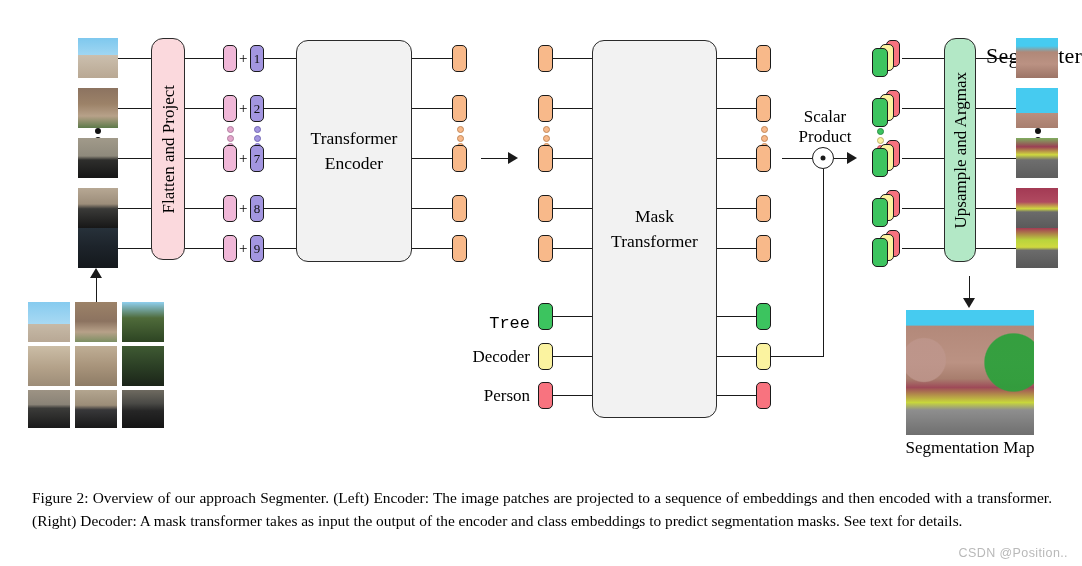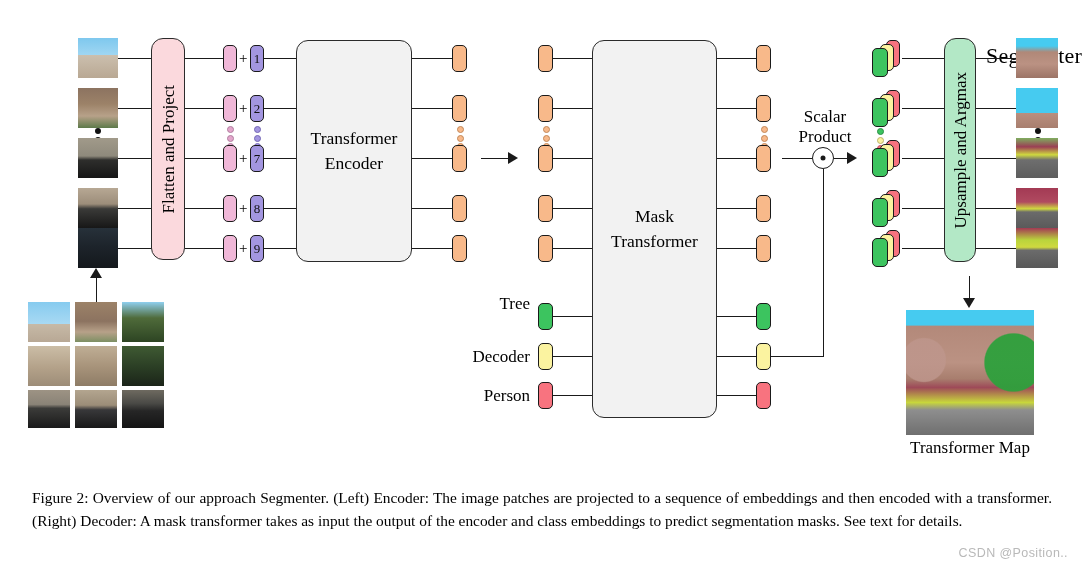--- a/index.html
+++ b/index.html
@@ -218,21 +218,21 @@
 
   <div class="cap orange" style="left:538px;top:145px;width:15px;height:27px;"></div>
   <div class="hline" style="left:553px;top:158px;width:41px;"></div>
 
   <div class="cap orange" style="left:538px;top:195px;width:15px;height:27px;"></div>
   <div class="hline" style="left:553px;top:208px;width:41px;"></div>
 
   <div class="cap orange" style="left:538px;top:235px;width:15px;height:27px;"></div>
   <div class="hline" style="left:553px;top:248px;width:41px;"></div>
 
-  <div class="clslabel" style="left:430px;top:294px;width:100px;">Tree</div>
+  <div class="clslabel" style="left:430px;top:314px;width:100px;font-family:Liberation Mono, monospace;">Tree</div>
   <div class="cap green" style="left:538px;top:303px;width:15px;height:27px;"></div>
   <div class="hline" style="left:553px;top:316px;width:41px;"></div>
 
   <div class="clslabel" style="left:430px;top:347px;width:100px;">Decoder</div>
   <div class="cap yellow" style="left:538px;top:343px;width:15px;height:27px;"></div>
   <div class="hline" style="left:553px;top:356px;width:41px;"></div>
 
   <div class="clslabel" style="left:430px;top:386px;width:100px;">Person</div>
   <div class="cap red" style="left:538px;top:382px;width:15px;height:27px;"></div>
   <div class="hline" style="left:553px;top:395px;width:41px;"></div>
@@ -355,18 +355,18 @@
 
   <div class="thumb" style="left:906px;top:310px;width:128px;height:125px;
        background:
        radial-gradient(circle at 84% 42%, rgba(46,160,60,0.95) 0 22%, rgba(0,0,0,0) 23%),
        radial-gradient(circle at 14% 40%, rgba(190,150,140,0.85) 0 16%, rgba(0,0,0,0) 17%),
        linear-gradient(to bottom,
          #46cbf0 0%, #46cbf0 12%,
          #b3897a 13%, #bb9283 42%,
          #a87e6e 55%, #9e4a58 62%,
          #c8d63c 74%, #8e8e8e 80%, #6f6f6f 100%);"></div>
-  <div class="cap-text" style="left:890px;top:438px;width:160px;">Transformer Map</div>
+  <div class="cap-text" style="left:890px;top:438px;width:160px;">Segmentation Map</div>
 
 </div>
 
 <div id="caption">Figure 2: Overview of our approach Segmenter. (Left) Encoder: The image patches are projected to a sequence of embeddings and then encoded with a transformer. (Right) Decoder: A mask transformer takes as input the output of the encoder and class embeddings to predict segmentation masks. See text for details.</div>
 <div id="watermark">CSDN @Position..</div>
 
 </body></html>

